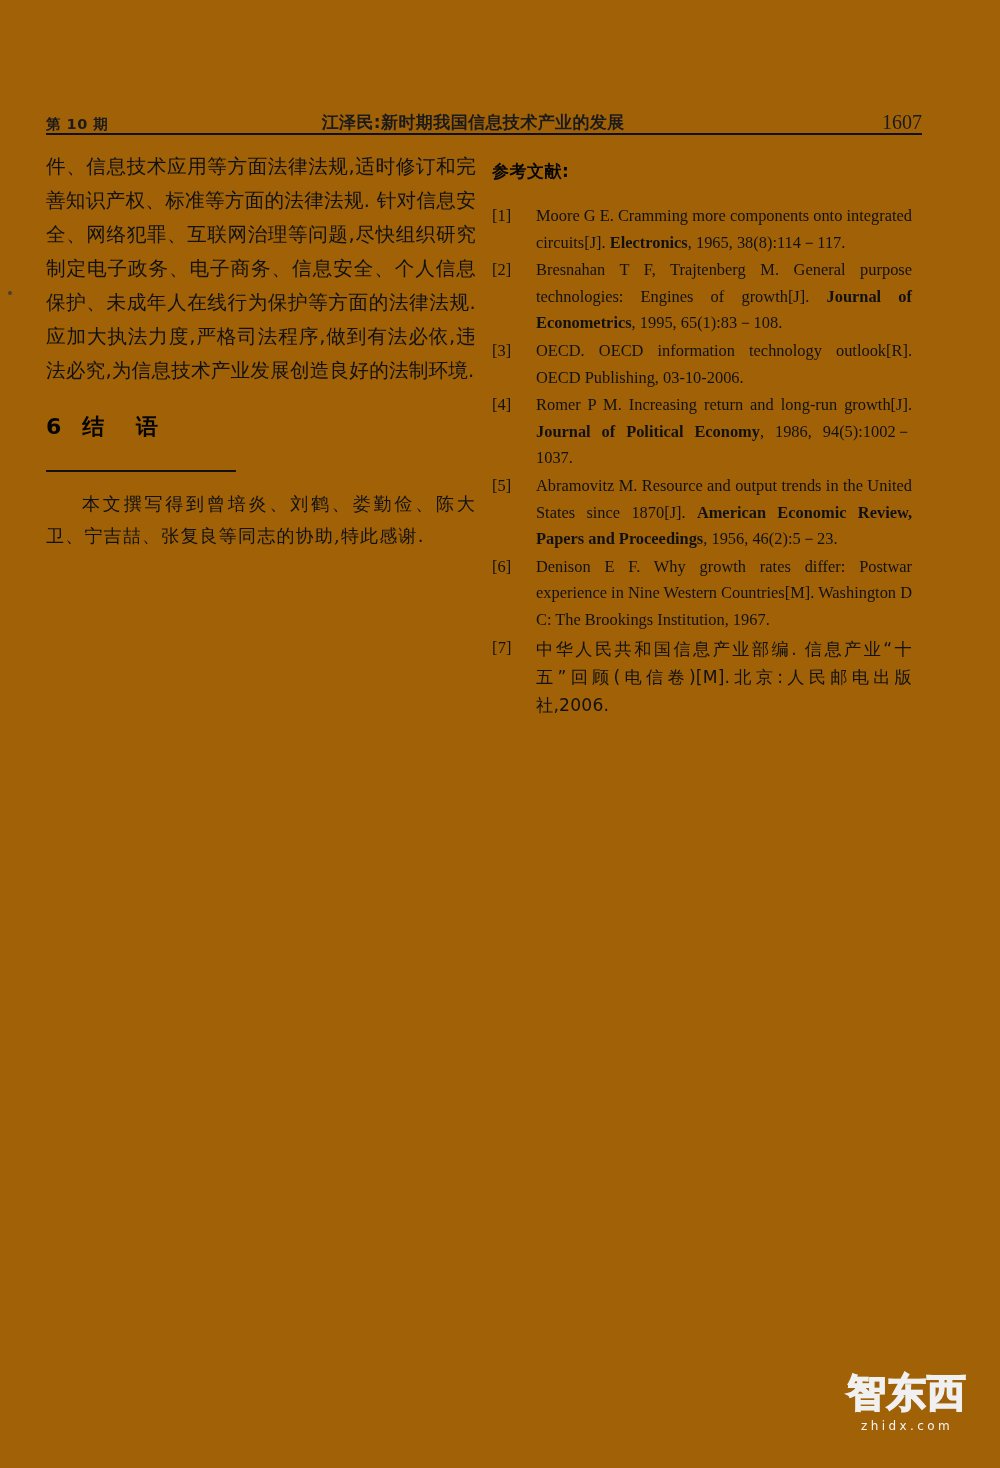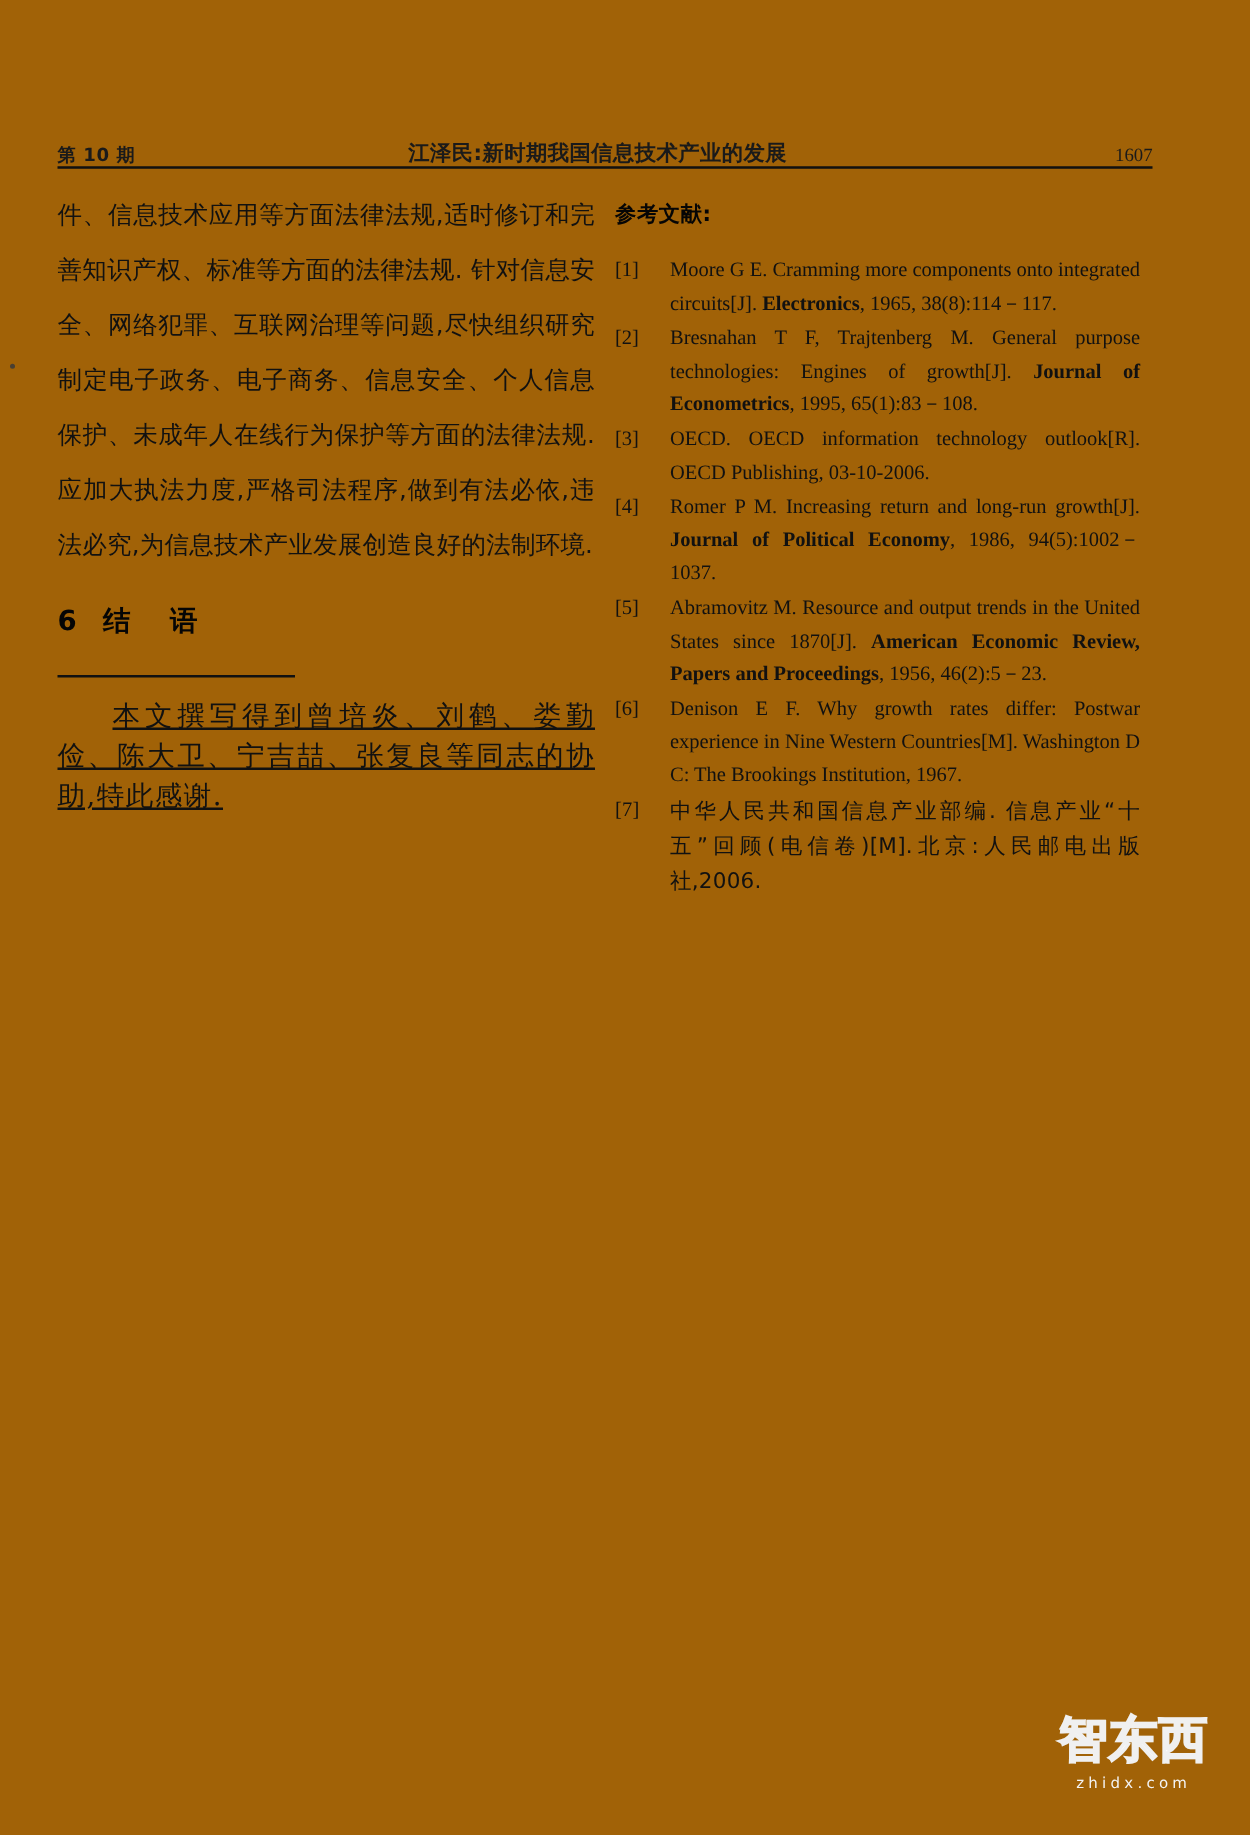--- a/index.html
+++ b/index.html
@@ -40,21 +40,21 @@
     font-size: 17px;
     font-weight: 700;
     letter-spacing: 0.4px;
     white-space: nowrap;
     position: relative;
     left: -22px;
     text-align: center;
   }
   .header-page {
     font-family: "Liberation Serif", "DejaVu Serif", serif;
-    font-size: 15px;
+    font-size: 20px;
     font-weight: 400;
     white-space: nowrap;
   }
   .header-rule {
     position: absolute;
     left: 46px;
     top: 133px;
     width: 876px;
     height: 0;
     border-top: 2.2px solid #111111;
@@ -71,21 +71,21 @@
     position: absolute;
     left: 492px;
     top: 160px;
     width: 420px;
   }
 
   
   .cn-para {
     font-family: "DejaVu Sans", "Liberation Sans", sans-serif;
     font-size: 19.6px;
-    line-height: 44px;
+    line-height: 34px;
     text-align: justify;
     text-justify: inter-ideograph;
     letter-spacing: 0.2px;
     margin: 0;
     color: #111111;
   }
   .cn-para.indent {
     text-indent: 2em;
   }
 
@@ -105,29 +105,28 @@
   }
 
   .note-rule {
     margin-top: 22px;
     width: 190px;
     height: 0;
     border-top: 2.4px solid #111111;
   }
   .note-para {
     font-family: "DejaVu Serif", "Liberation Serif", serif;
-    font-size: 22px;
+    font-size: 18px;
     line-height: 32px;
     text-indent: 2em;
     text-align: justify;
     text-justify: inter-ideograph;
     letter-spacing: 1.2px;
     margin: 16px 0 0 0;
     color: #111111;
-    text-decoration: underline;
   }
 
   
   .ref-heading {
     font-family: "DejaVu Sans", "Liberation Sans", sans-serif;
     font-size: 17px;
     font-weight: 700;
     letter-spacing: 0.5px;
     margin: 0 0 20px 0;
     color: #050505;

